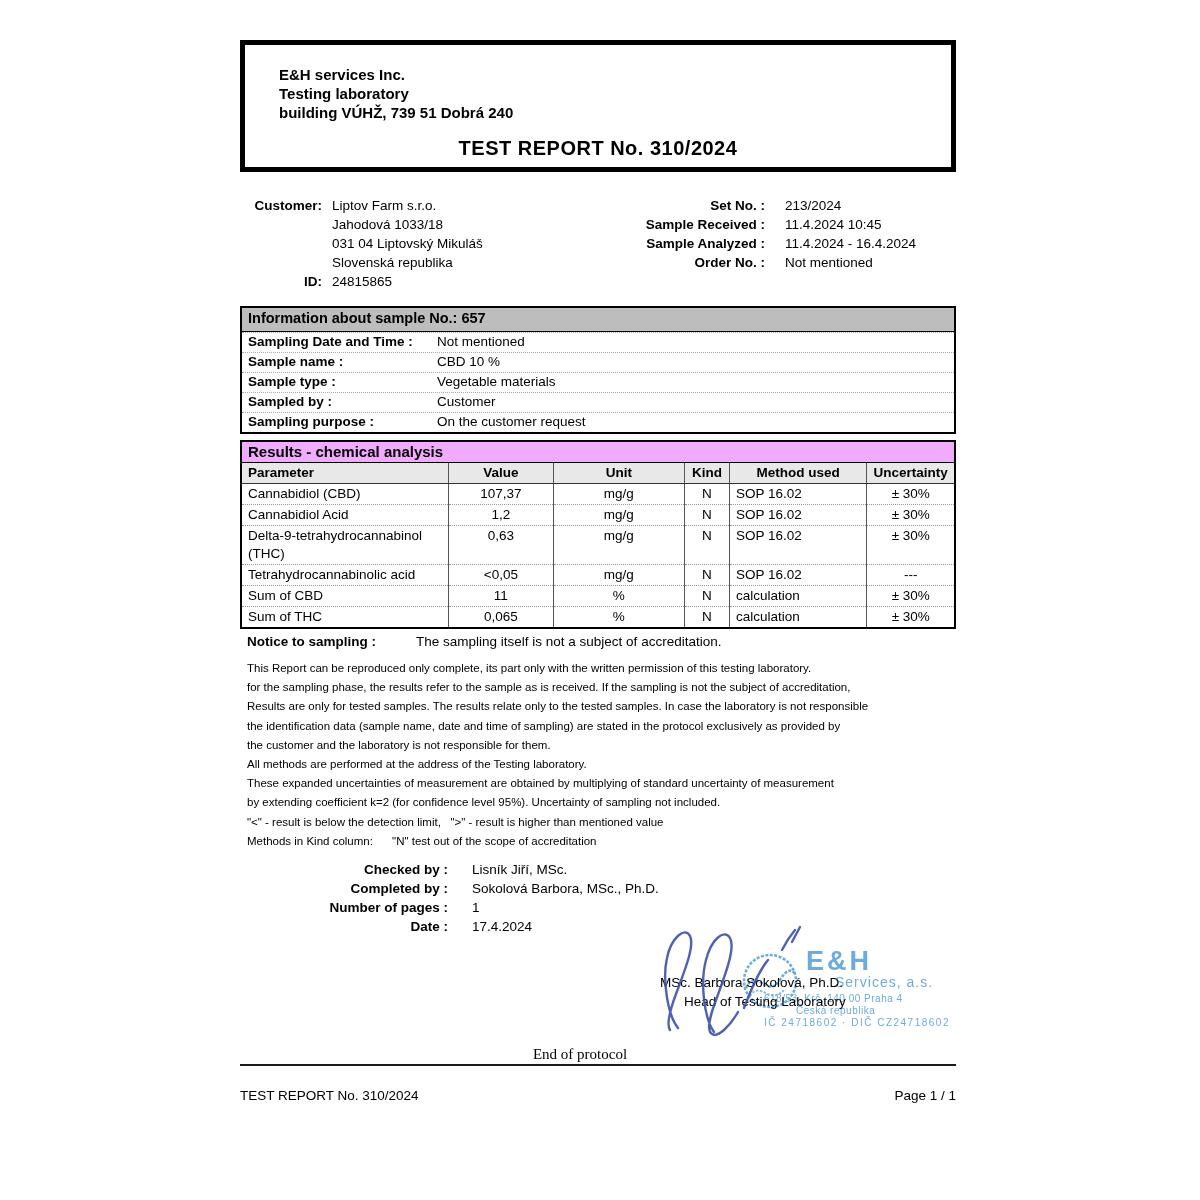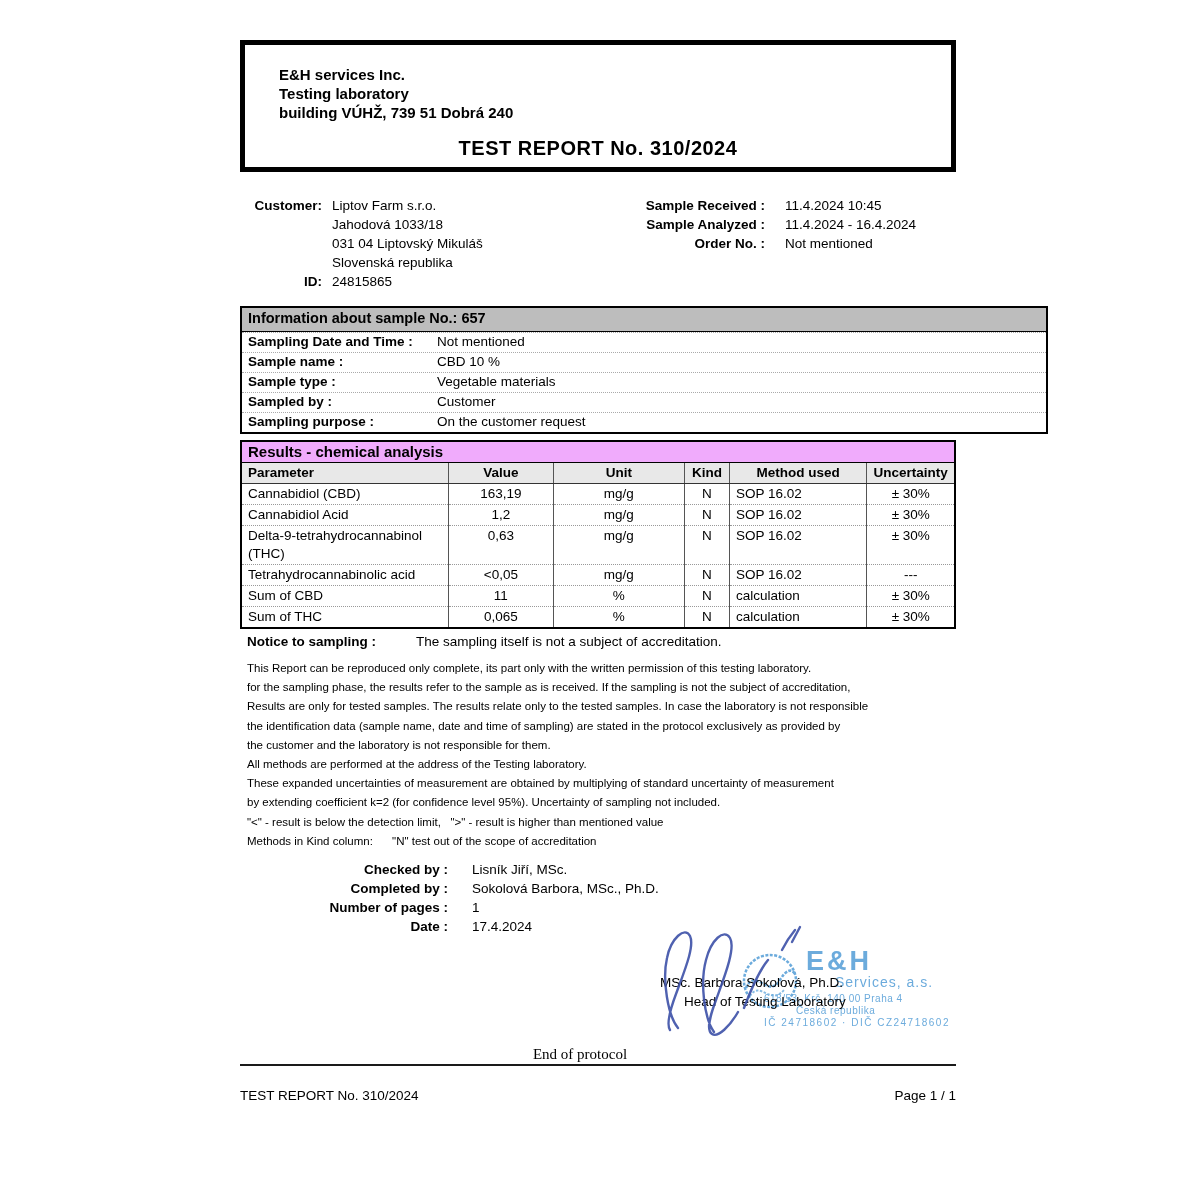--- a/index.html
+++ b/index.html
@@ -17,21 +17,21 @@
   .report-title{position:absolute;left:0;top:92px;width:100%;text-align:center;font-size:20px;font-weight:bold;letter-spacing:.5px;}
   
   .kv-row{display:flex;line-height:19px;font-size:13.5px;}
   .kv-label{font-weight:bold;text-align:right;}
   .customer-block{position:absolute;left:240px;top:196px;}
   .customer-block .kv-label{width:82px;padding-right:10px;}
   .meta-block{position:absolute;left:560px;top:196px;}
   .meta-block .kv-label{width:205px;padding-right:20px;}
   
   .info-table{
-    position:absolute;left:240px;top:306px;width:808px;
+    position:absolute;left:240px;top:306px;width:716px;
     border:2px solid #000;box-sizing:border-box;font-size:13.5px;
   }
   .info-title{background:#bdbdbd;font-weight:bold;font-size:14.5px;padding:2px 6px;height:19px;border-bottom:1px solid #000;}
   .info-row{display:flex;line-height:18px;padding:0 0 1px 0;border-top:1px dotted #aaa;}
   .info-row:first-of-type{border-top:none;}
   .info-row .kv-label{width:188px;text-align:left;padding-left:6px;}
   .info-row .kv-value{padding-left:1px;}
   
   .results-wrap{position:absolute;left:240px;top:440px;width:716px;}
   table.results{border-collapse:collapse;width:716px;border:2px solid #000;font-size:13.5px;}
@@ -107,20 +107,24 @@
       <span class="kv-value">Slovenská republika</span>
     </div>
     <div class="kv-row">
       <span class="kv-label">ID:</span>
       <span class="kv-value">24815865</span>
     </div>
   </div>
 
   <div class="meta-block">
     <div class="kv-row">
+      <span class="kv-label">Set No. :</span>
+      <span class="kv-value">213/2024</span>
+    </div>
+    <div class="kv-row">
       <span class="kv-label">Sample Received :</span>
       <span class="kv-value">11.4.2024  10:45</span>
     </div>
     <div class="kv-row">
       <span class="kv-label">Sample Analyzed :</span>
       <span class="kv-value">11.4.2024  - 16.4.2024</span>
     </div>
     <div class="kv-row">
       <span class="kv-label">Order No. :</span>
       <span class="kv-value">Not mentioned</span>
@@ -168,21 +172,21 @@
       <tr class="head">
         <th>Parameter</th>
         <th>Value</th>
         <th>Unit</th>
         <th>Kind</th>
         <th>Method used</th>
         <th>Uncertainty</th>
       </tr>
       <tr class="data">
         <td>Cannabidiol (CBD)</td>
-        <td>163,19</td>
+        <td>107,37</td>
         <td>mg/g</td>
         <td>N</td>
         <td class="method">SOP 16.02</td>
         <td>± 30%</td>
       </tr>
       <tr class="data">
         <td>Cannabidiol Acid</td>
         <td>1,2</td>
         <td>mg/g</td>
         <td>N</td>

